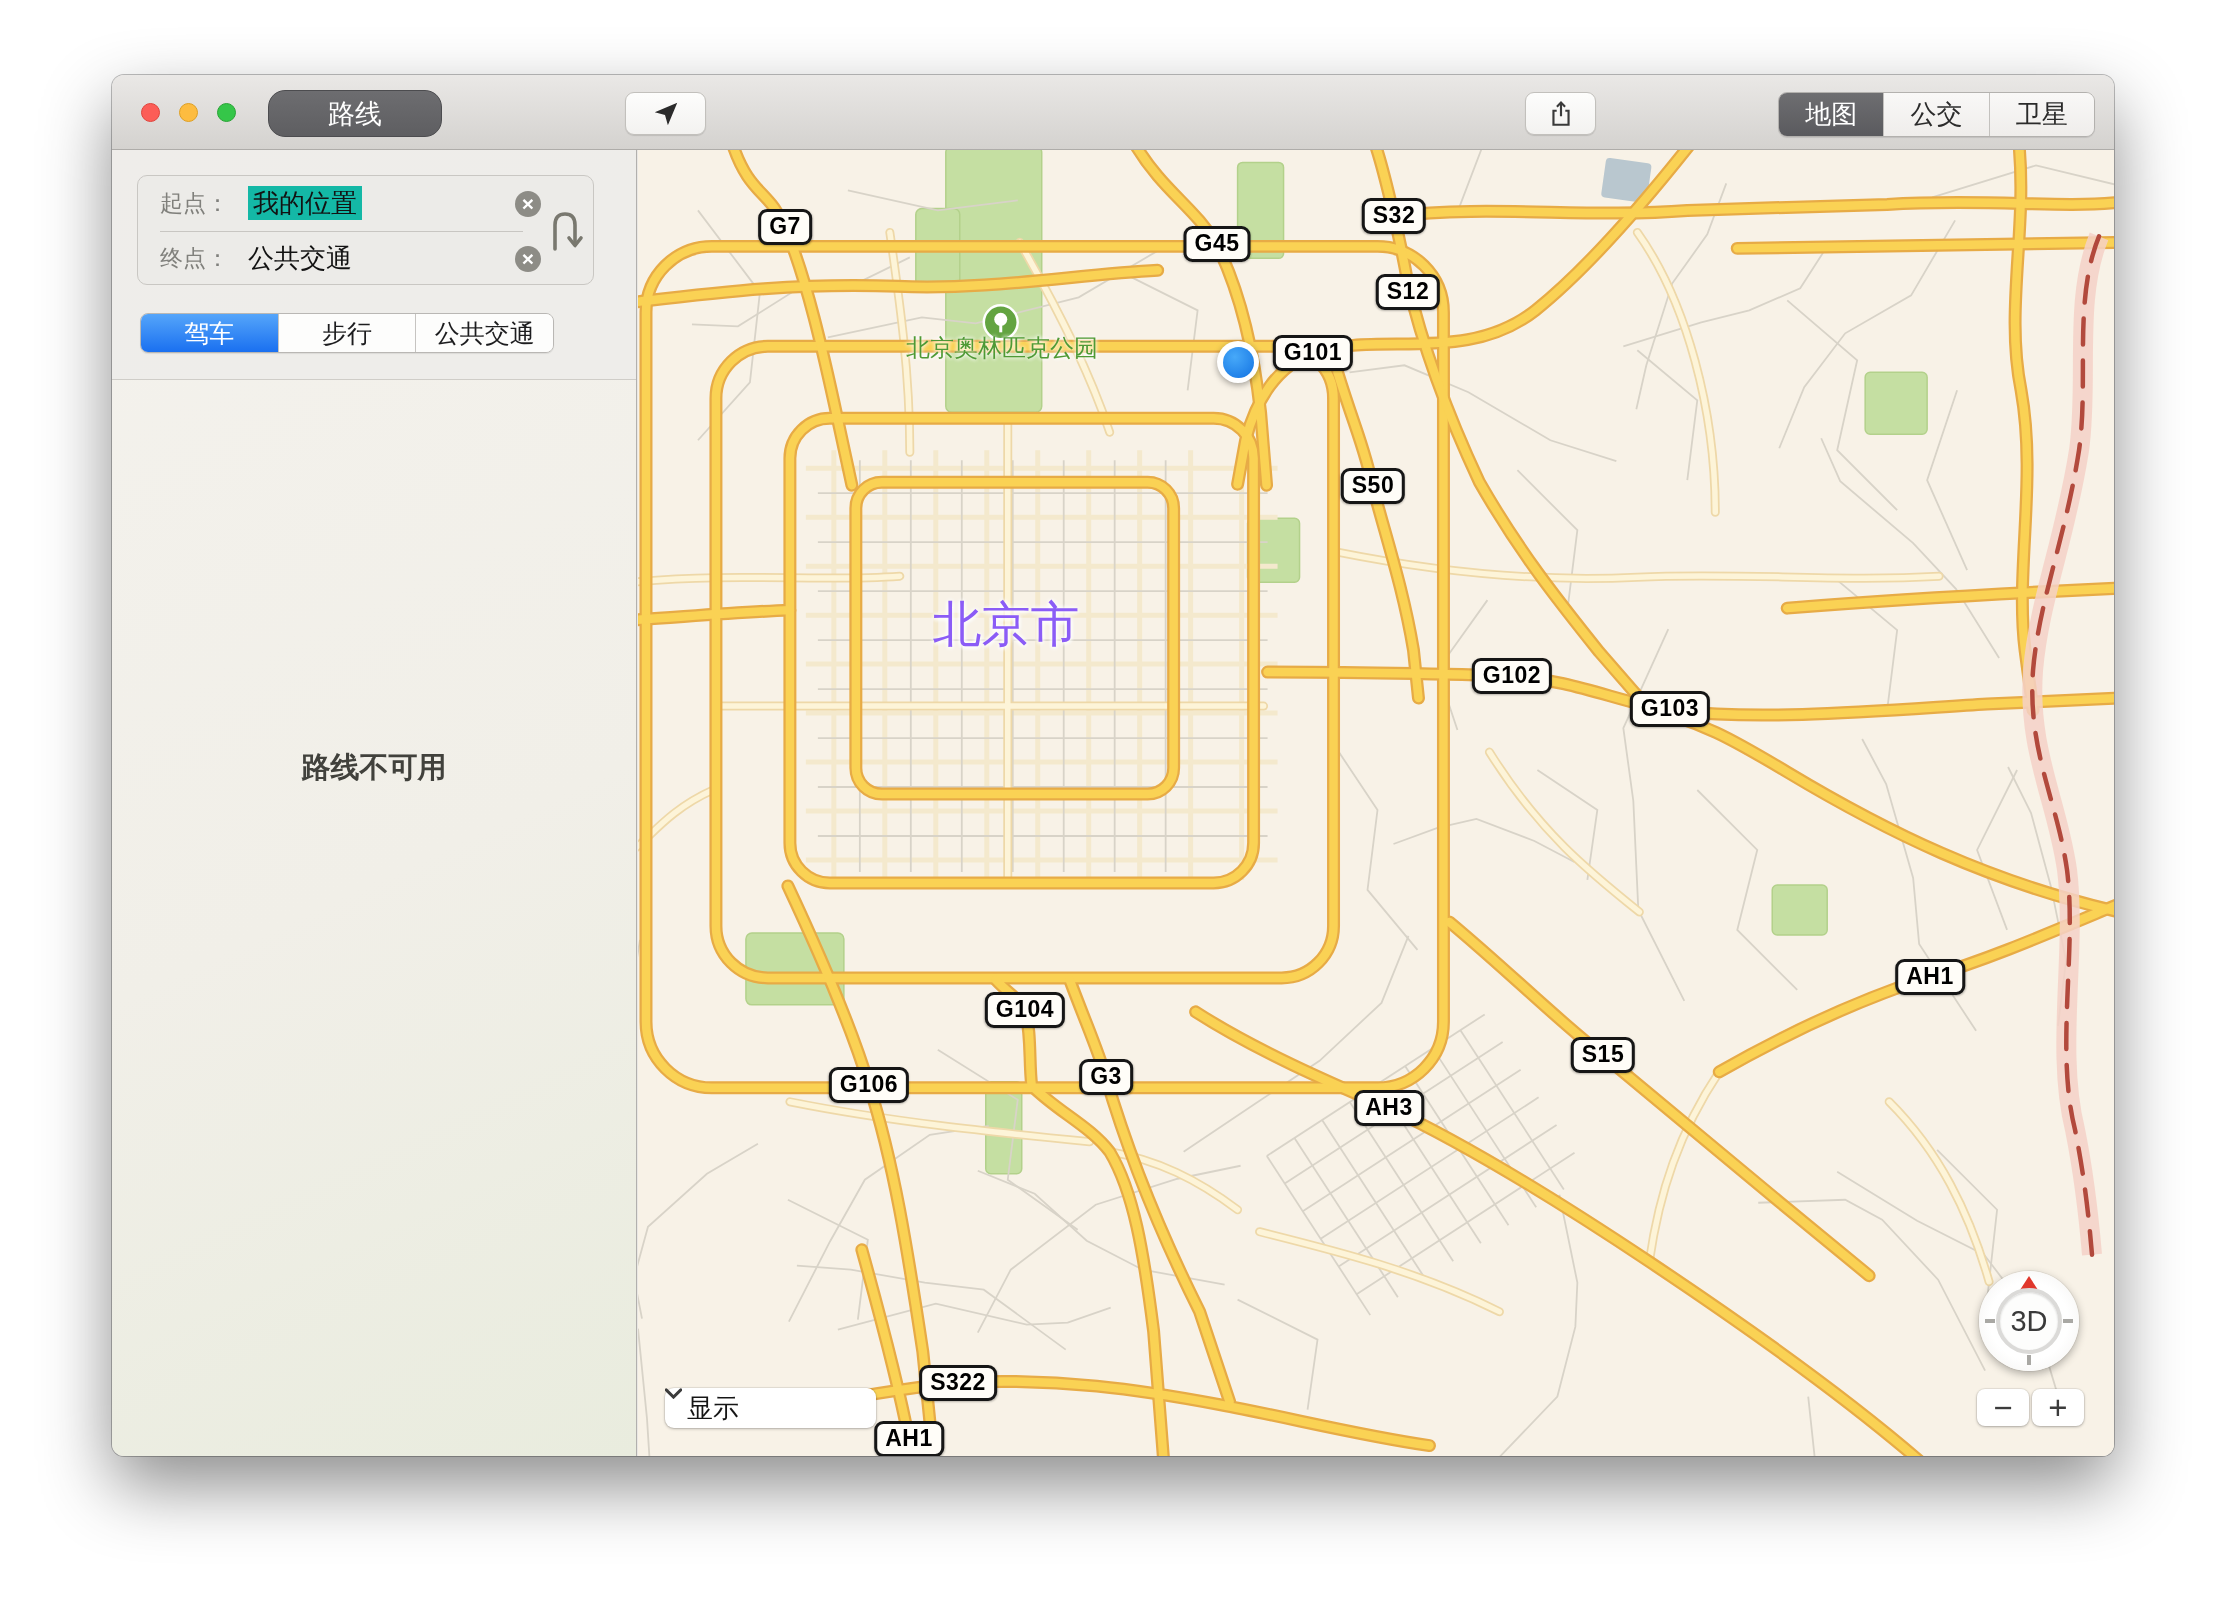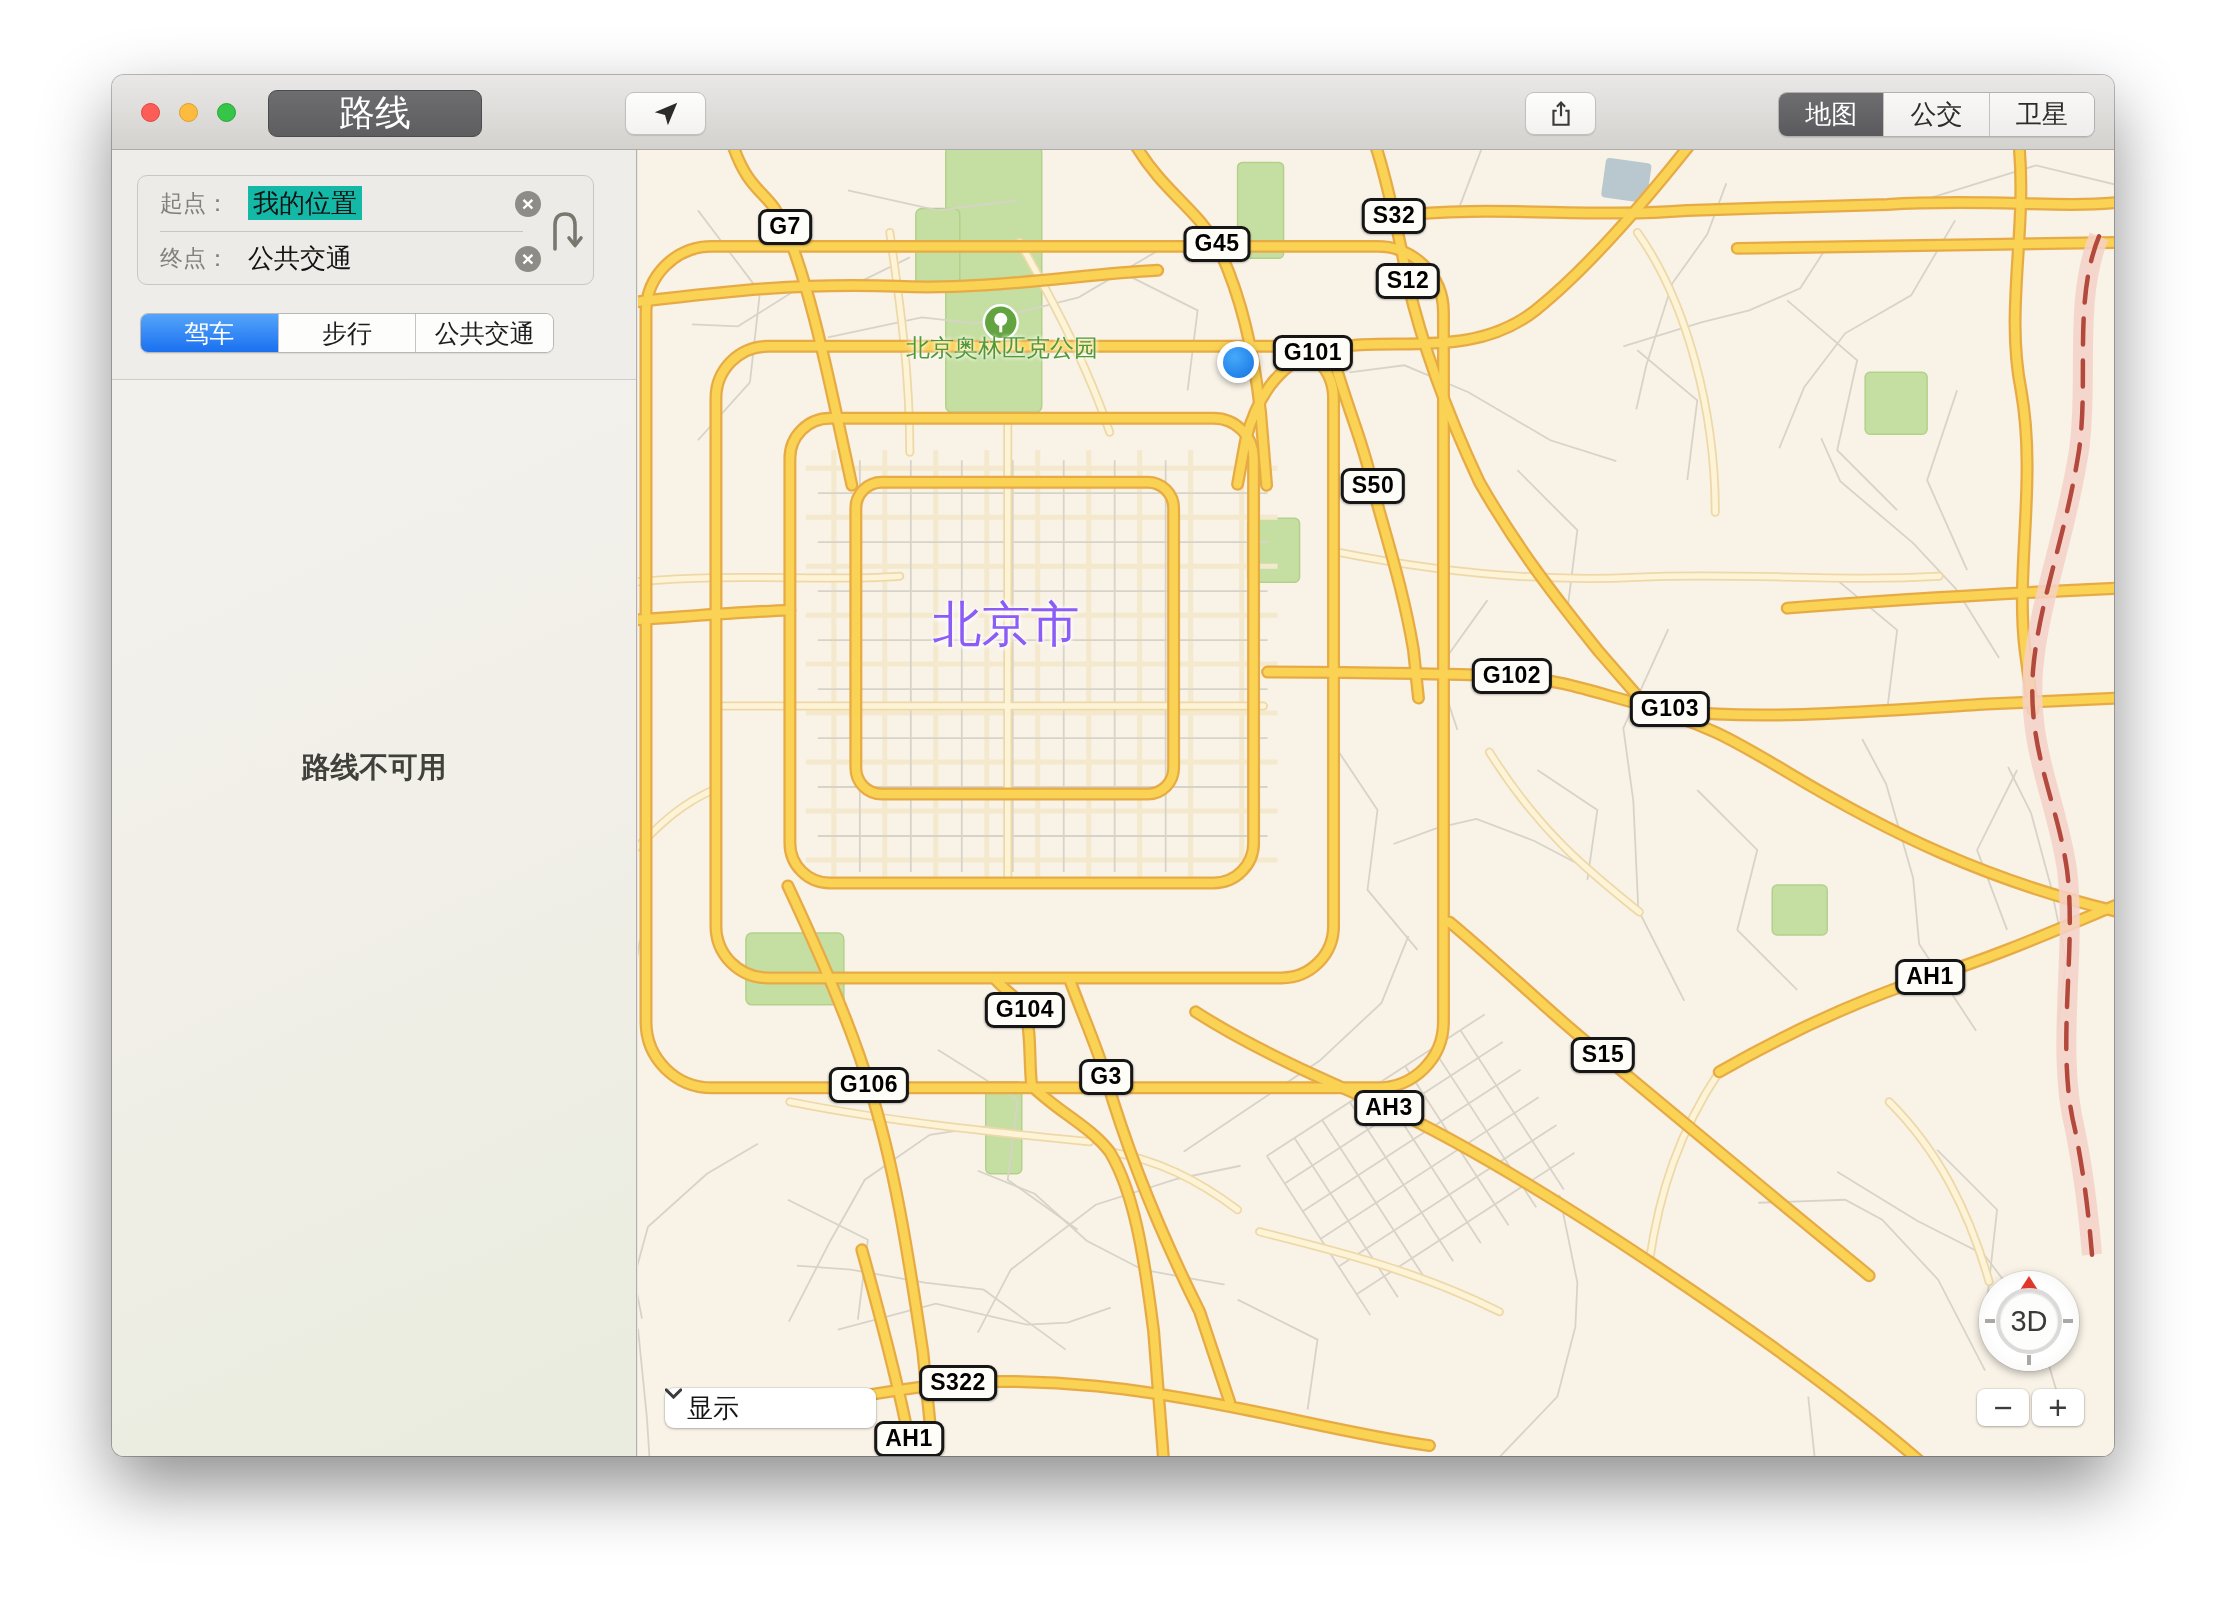--- a/index.html
+++ b/index.html
@@ -16,23 +16,23 @@
     position:absolute; left:0; top:0; right:0; height:75px;
     background:linear-gradient(#eae8e6,#d4d2cf);
     border-bottom:1px solid #aeaca9;
   }
   .traffic { position:absolute; top:28px; width:19px; height:19px; border-radius:50%; }
   .t-red    { left:29px;  background:#fc5d57; border:1px solid #e0443c; }
   .t-yellow { left:67px;  background:#fdbc40; border:1px solid #dfa023; }
   .t-green  { left:105px; background:#35c649; border:1px solid #2aa436; }
 
   .title-btn {
-    position:absolute; left:156px; top:15px; width:214px; height:47px;
-    background:linear-gradient(#6d6d70,#5e5e61); border:1px solid #4c4c4f; border-radius:9px;
-    color:#fff; font-size:36px; display:flex; align-items:center; justify-content:center;
+    position:absolute; left:156px; top:15px; width:174px; height:47px;
+    background:linear-gradient(#6d6d70,#5e5e61); border:1px solid #4c4c4f; border-radius:17px;
+    color:#fff; font-size:27px; display:flex; align-items:center; justify-content:center;
   }
   .tool-btn {
     position:absolute; top:17px; height:43px; border-radius:9px;
     background:linear-gradient(#fdfdfc,#f3f2f0); border:1px solid #c2c0bc;
     box-shadow:0 1px 1px rgba(0,0,0,.12); display:flex; align-items:center; justify-content:center;
   }
   .nav-btn   { left:513px; width:81px; }
   .share-btn { left:1413px; width:71px; }
 
   .search-field {
@@ -492,21 +492,21 @@
         <div class="zoom-btn">
             <span>−</span>
           </div>
         <div class="zoom-btn">
             <span>+</span>
           </div>
       </div>
     <div class="shield" style="left: 147px; top: 77px;">G7</div>
         <div class="shield" style="left: 756px; top: 66px;">S32</div>
         <div class="shield" style="left: 579px; top: 94px;">G45</div>
-        <div class="shield" style="left: 770px; top: 131px;">S12</div>
+        <div class="shield" style="left: 770px; top: 142px;">S12</div>
         <div class="shield" style="left: 675px; top: 203px;">G101</div>
         <div class="shield" style="left: 735px; top: 336px;">S50</div>
         <div class="shield" style="left: 874px; top: 526px;">G102</div>
         <div class="shield" style="left: 1032px; top: 559px;">G103</div>
         <div class="shield" style="left: 387px; top: 860px;">G104</div>
         <div class="shield" style="left: 231px; top: 935px;">G106</div>
         <div class="shield" style="left: 468px; top: 927px;">G3</div>
         <div class="shield" style="left: 751px; top: 958px;">AH3</div>
         <div class="shield" style="left: 965px; top: 905px;">S15</div>
         <div class="shield" style="left: 1292px; top: 827px;">AH1</div>

